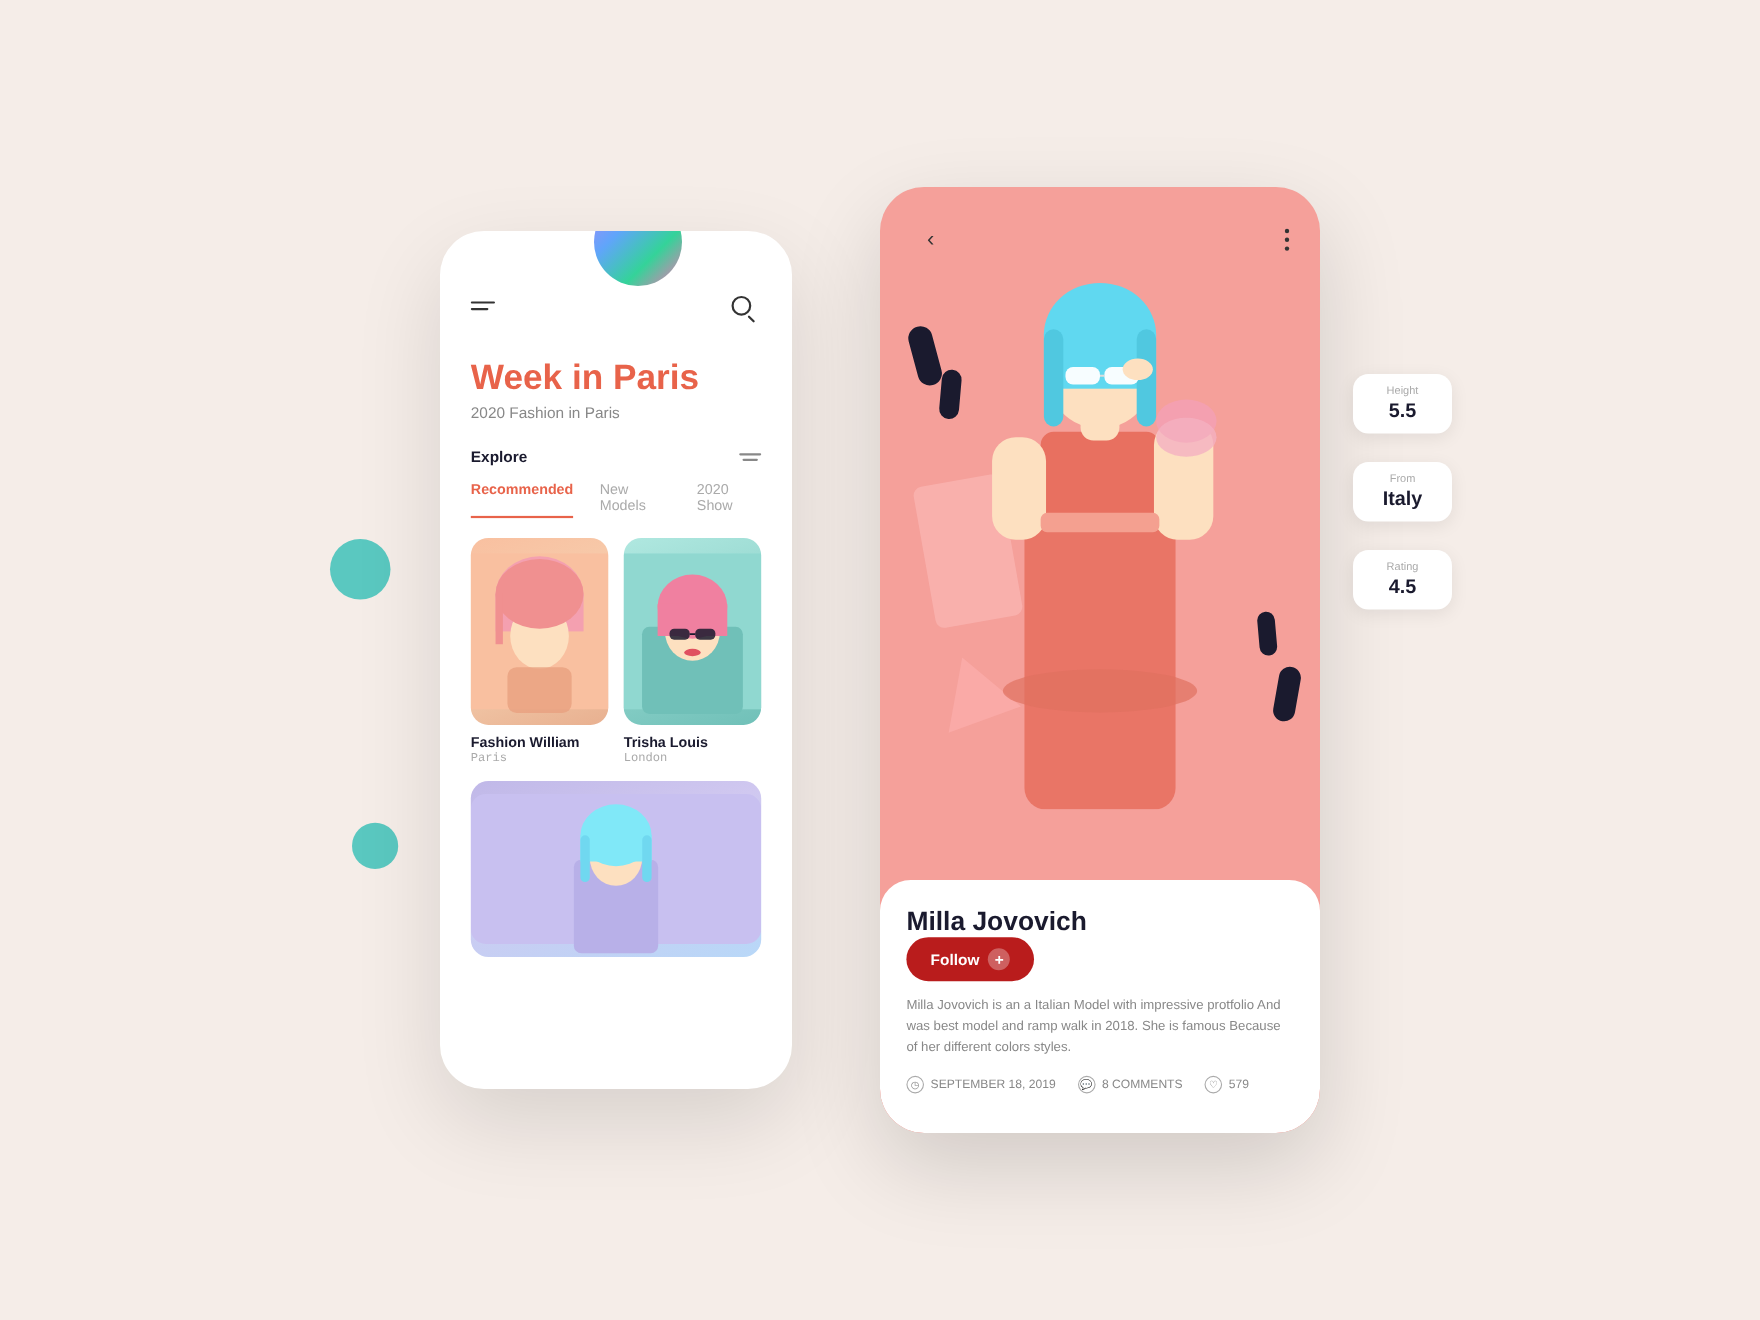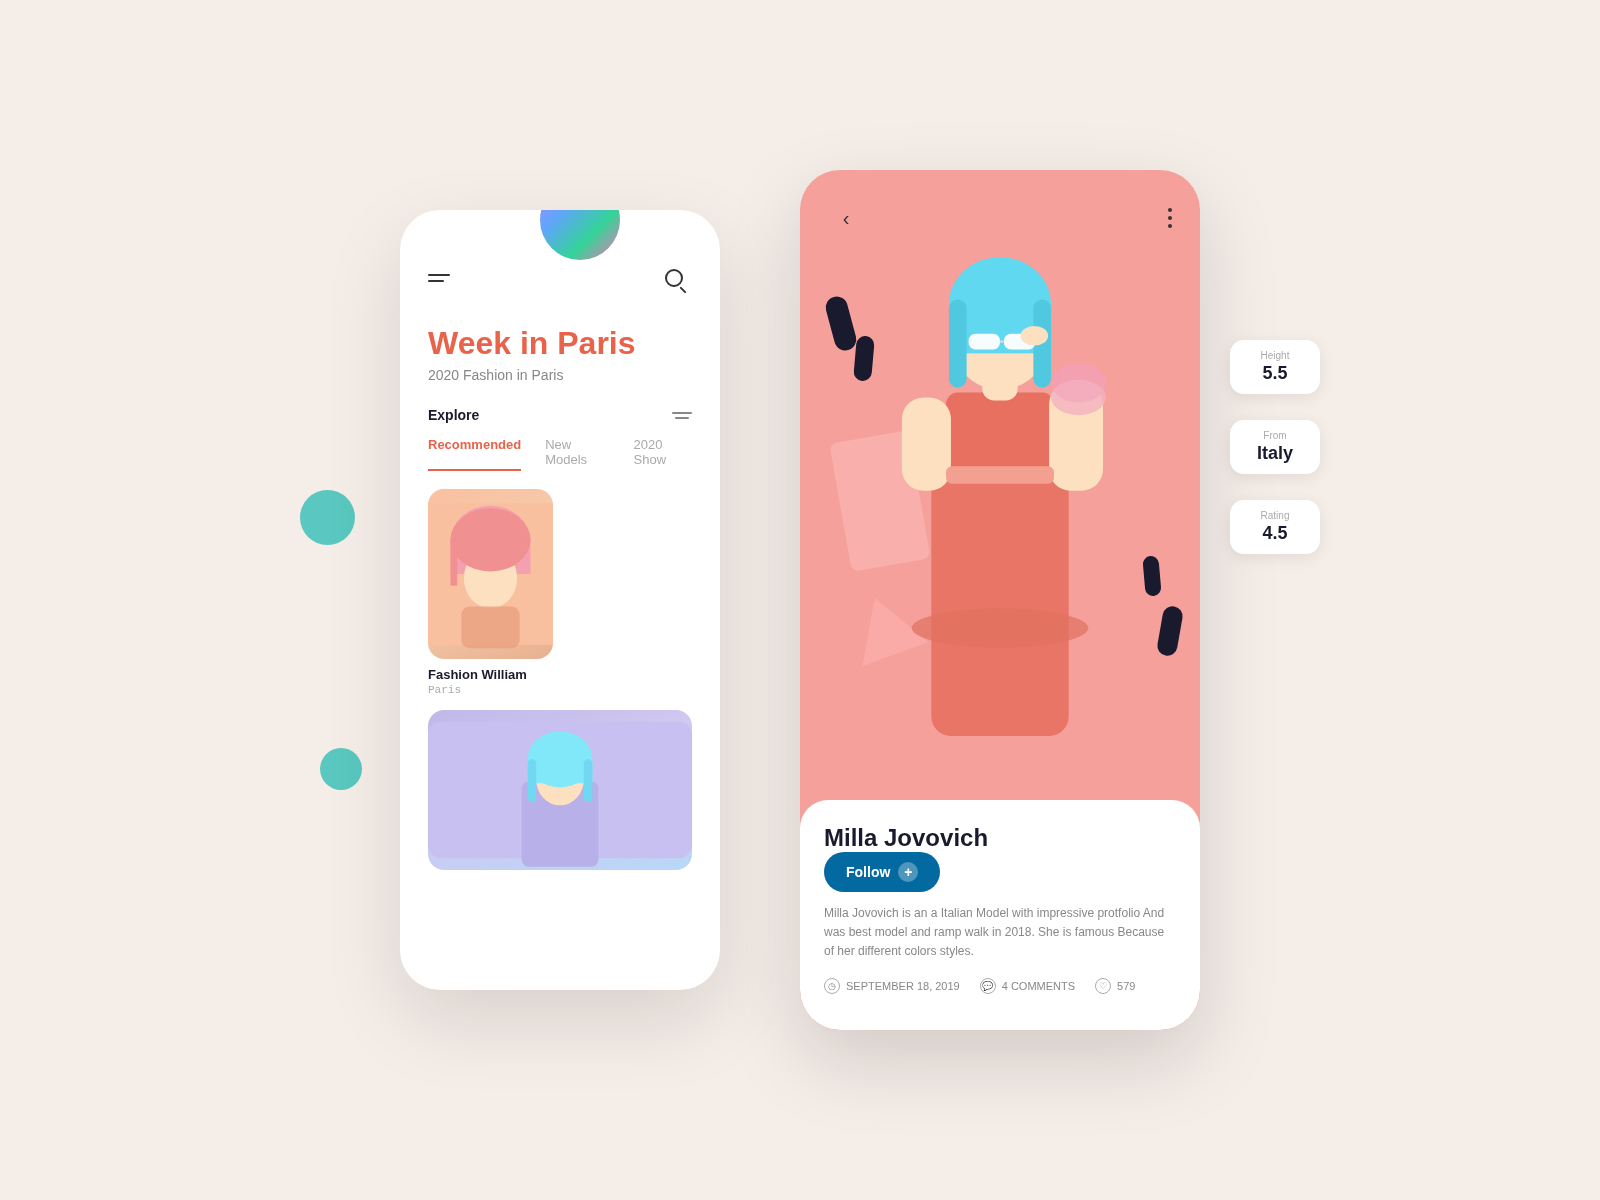--- a/index.html
+++ b/index.html
@@ -313,21 +313,21 @@
       align-items: flex-start;
       margin-bottom: 12px;
       flex-direction: column;
     }
     .model-main-name {
       font-size: 24px;
       font-weight: 700;
       color: #1a1a2e;
     }
     .follow-btn {
-      background: #0369a1;
+      background: #b91c1c;
       color: #fff;
       border: none;
       border-radius: 25px;
       padding: 10px 22px;
       font-size: 14px;
       font-weight: 600;
       cursor: pointer;
       display: flex;
       align-items: center;
       gap: 8px;
@@ -474,20 +474,42 @@
             <ellipse cx="75" cy="44" rx="48" ry="38" fill="#f09090"></ellipse>
             <rect x="27" y="44" width="8" height="55" fill="#f09090"></rect>
 
             <rect x="40" y="124" width="70" height="50" rx="10" fill="#e8a080" opacity="0.8"></rect>
           </svg>
         </div>
         <div class="model-name">Fashion William</div>
         <div class="model-location">Paris</div>
       </div>
 
+      <div>
+        <div class="model-img-trisha">
+          <svg viewBox="0 0 150 170" xmlns="http://www.w3.org/2000/svg" style="width:100%;height:100%">
+            <rect width="150" height="170" fill="#90d8d0"></rect>
+
+            <rect x="20" y="80" width="110" height="95" rx="8" fill="#70c0b8"></rect>
+
+            <ellipse cx="75" cy="85" rx="30" ry="32" fill="#fde0c0"></ellipse>
+
+            <ellipse cx="75" cy="58" rx="38" ry="35" fill="#f080a0"></ellipse>
+            <rect x="37" y="55" width="76" height="35" fill="#f080a0"></rect>
+
+            <rect x="50" y="82" width="22" height="12" rx="5" fill="#1a1a2e" opacity="0.85"></rect>
+            <rect x="78" y="82" width="22" height="12" rx="5" fill="#1a1a2e" opacity="0.85"></rect>
+            <line x1="72" y1="88" x2="78" y2="88" stroke="#1a1a2e" stroke-width="2"></line>
+
+            <ellipse cx="75" cy="108" rx="9" ry="4" fill="#e05060"></ellipse>
+          </svg>
+        </div>
+        <div class="model-name">Trisha Louis</div>
+        <div class="model-location">London</div>
+      </div>
     </div>
 
     <div class="model-card-large">
       <svg viewBox="0 0 310 160" xmlns="http://www.w3.org/2000/svg" style="width:100%;height:100%">
         <rect width="310" height="160" fill="#c8c0f0" rx="16"></rect>
 
         <rect x="110" y="70" width="90" height="100" rx="8" fill="#b8b0e8"></rect>
 
         <ellipse cx="155" cy="68" rx="28" ry="30" fill="#fde0c0"></ellipse>
 
@@ -571,21 +593,21 @@
           </button>
         </div>
         <div class="model-desc">Milla Jovovich is an a Italian Model with impressive protfolio And was best model and ramp walk in 2018. She is famous Because of her different colors styles.</div>
         <div class="info-footer">
           <div class="info-footer-item">
             <div class="footer-icon">◷</div>
             <span>SEPTEMBER 18, 2019</span>
           </div>
           <div class="info-footer-item">
             <div class="footer-icon">💬</div>
-            <span>4 COMMENTS</span>
+            <span>8 COMMENTS</span>
           </div>
           <div class="info-footer-item">
             <div class="footer-icon">♡</div>
             <span>579</span>
           </div>
         </div>
       </div>
 
     </div>
 

